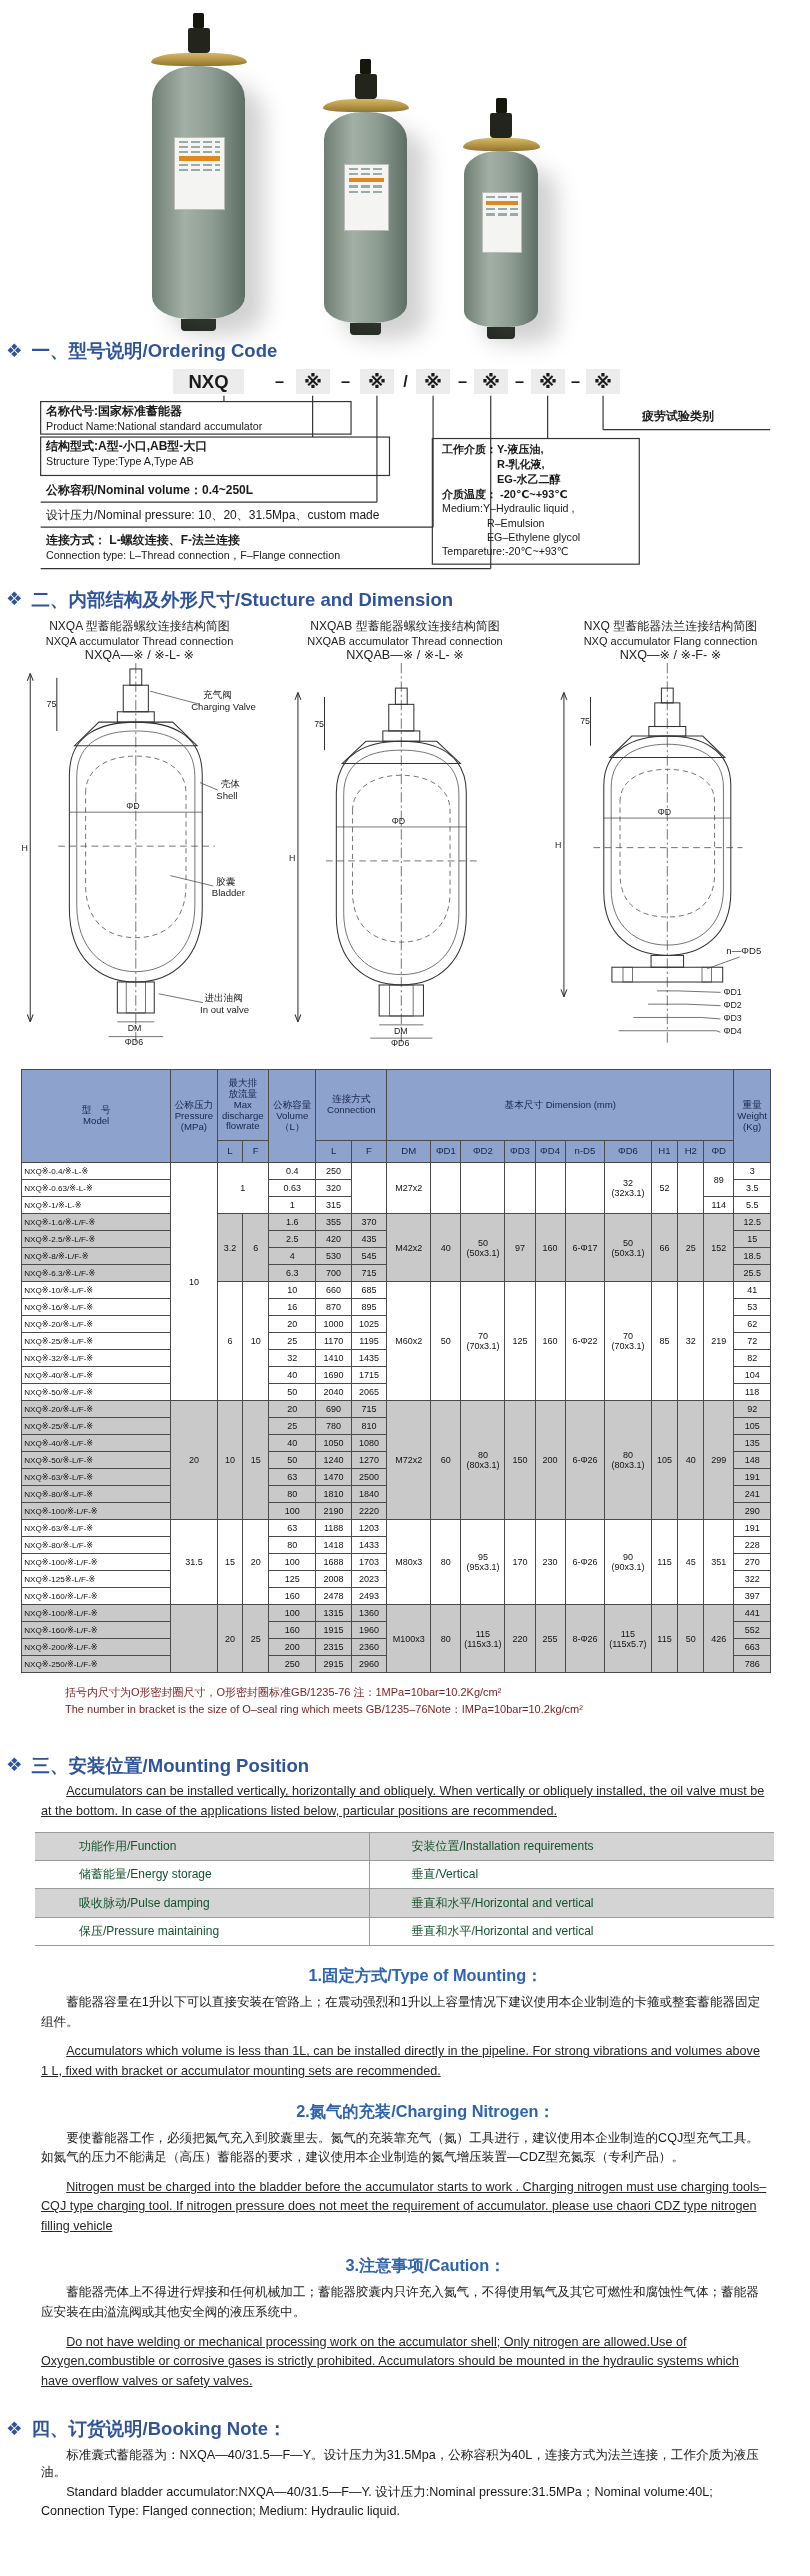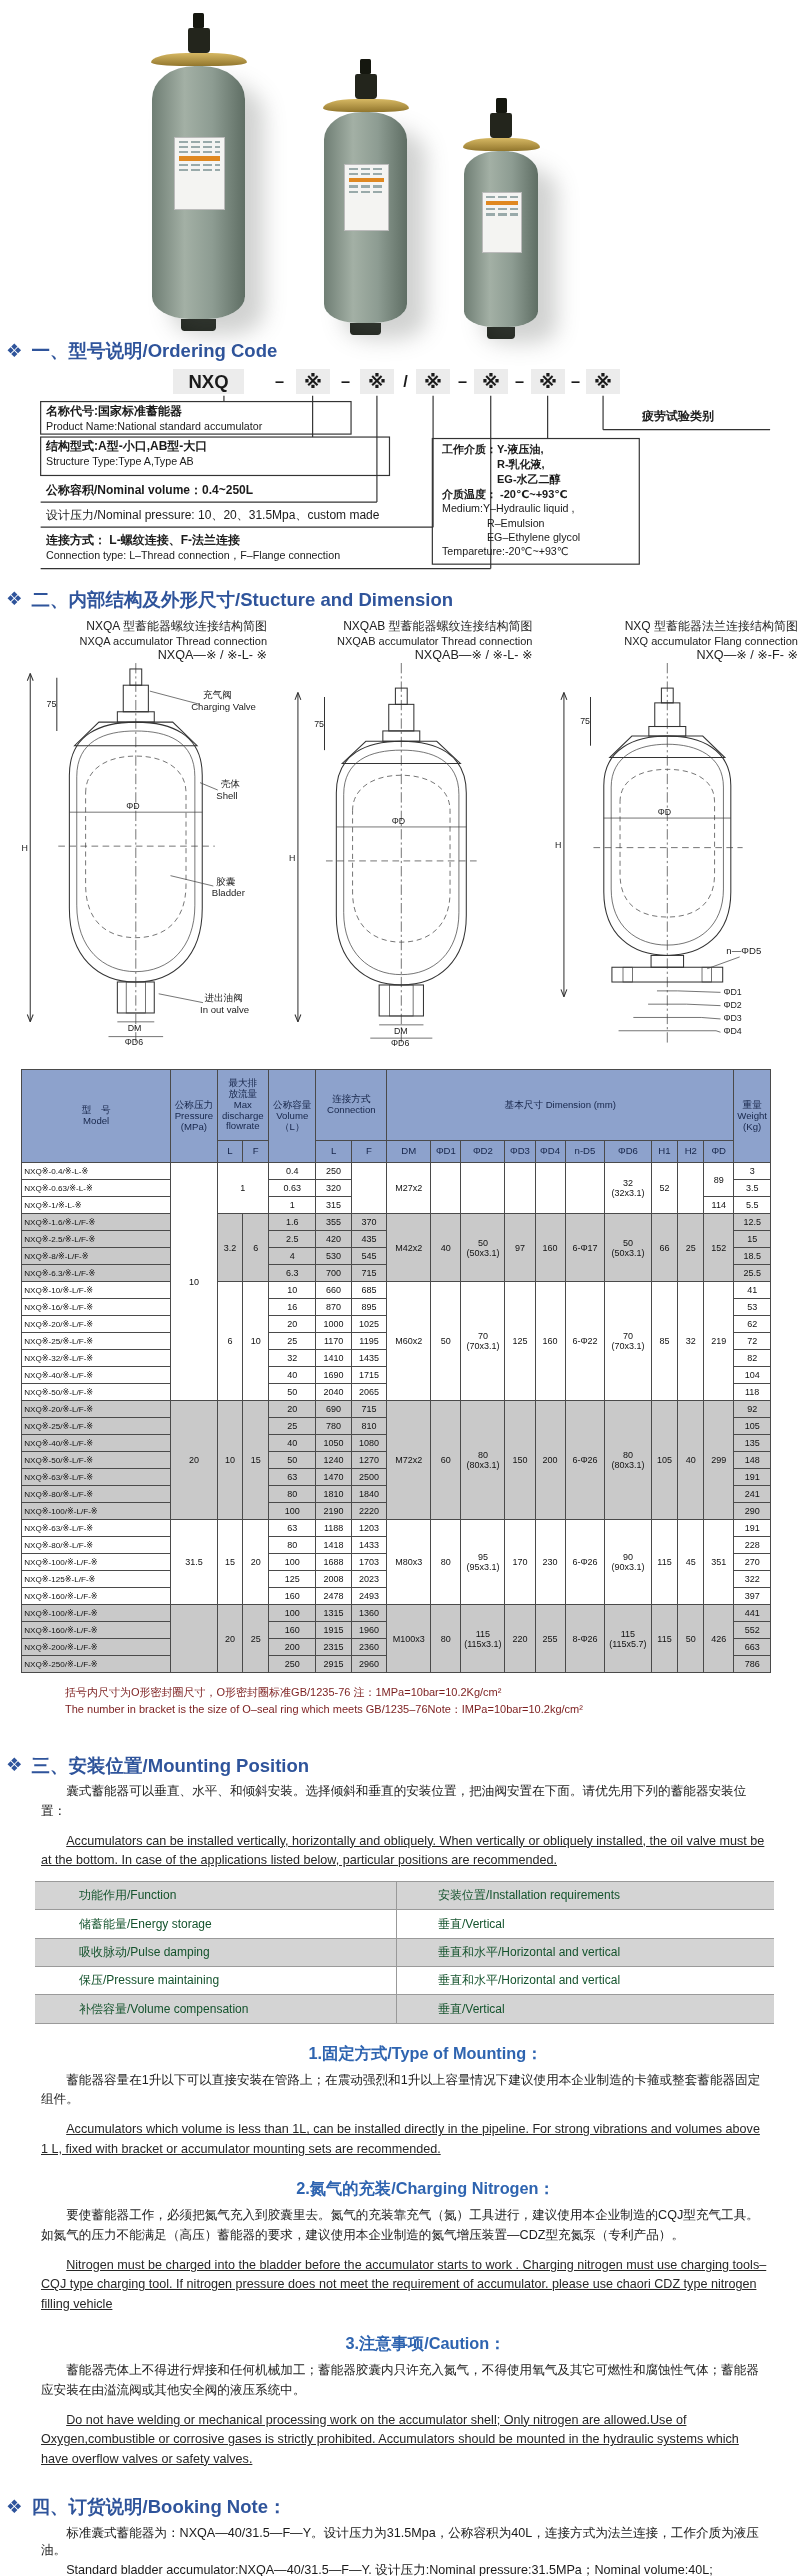--- a/index.html
+++ b/index.html
@@ -29,21 +29,21 @@
   .tok{position:absolute;top:3px;height:25px;line-height:25px;text-align:center;background:#ececec;font-weight:bold;font-size:18.5px;}
   .sep{position:absolute;top:3px;height:25px;line-height:25px;font-size:16.3px;font-weight:bold;text-align:center;}
   .olabel{position:absolute;font-size:11px;line-height:1.3;}
   .olabel .cn{font-weight:bold;font-size:12px;}
   .olabel .en{font-size:10.7px;}
   .med-ind-cn{padding-left:5em;}
   .med-ind-en{padding-left:4.2em;}
 
   
   .drawings{display:flex;justify-content:space-between;padding:3px 12px 0 12px;height:444px;}
-  .draw-col{width:255px;text-align:right;}
+  .draw-col{width:255px;text-align:center;}
   .draw-col .cap-cn{font-size:12px;color:#222;}
   .draw-col .cap-en{font-size:11px;color:#222;}
   .draw-col .cap-code{font-size:12.6px;color:#222;margin-bottom:1.5px;}
   .draw-col svg{display:block;margin:0 auto;}
   .tech{stroke:#333;fill:none;stroke-width:1.4;}
   .techthin{stroke:#444;fill:none;stroke-width:1;}
   .dimtxt{font-size:12px;fill:#222;font-family:"Liberation Sans",sans-serif;}
   .lbltxt{font-size:13px;fill:#222;font-family:"Liberation Sans",sans-serif;}
 
   
@@ -668,45 +668,40 @@
     <div class="tbl-note">
       <div>括号内尺寸为O形密封圈尺寸，O形密封圈标准GB/1235-76  注：1MPa=10bar=10.2Kg/cm²</div>
       <div>The number in bracket  is the size of O–seal ring which meets GB/1235–76Note：IMPa=10bar=10.2kg/cm²</div>
     </div>
   </div>
 
   <div class="sec-title" style="margin-top:34px;">
     <span class="diamond">❖</span>
     <span>三、安装位置/Mounting Position</span>
   </div>
-  <div class="para">囊式蓄能器可以垂直、水平、和倾斜安装。选择倾斜和垂直的安装位置，把油阀安置在下面。请优先用下列的蓄能器安装位置：</div>
   <div class="para en">Accumulators can be installed vertically, horizontally and obliquely. When vertically or obliquely installed, the oil valve must be at the bottom. In case of the applications listed below,  particular positions are recommended.</div>
 
   <table class="func">
     <tbody>
         <tr class="fhead">
           <td>功能作用/Function</td>
           <td>安装位置/Installation requirements</td>
         </tr>
         <tr>
           <td>储蓄能量/Energy storage</td>
           <td>垂直/Vertical</td>
         </tr>
         <tr class="galt">
           <td>吸收脉动/Pulse damping</td>
           <td>垂直和水平/Horizontal and vertical</td>
         </tr>
         <tr>
           <td>保压/Pressure maintaining</td>
           <td>垂直和水平/Horizontal and vertical</td>
         </tr>
-        <tr class="galt">
-          <td>补偿容量/Volume compensation</td>
-          <td>垂直/Vertical</td>
-        </tr>
       </tbody>
   </table>
 
   <div class="sub-title">1.固定方式/Type of Mounting：</div>
   <div class="para">蓄能器容量在1升以下可以直接安装在管路上；在震动强烈和1升以上容量情况下建议使用本企业制造的卡箍或整套蓄能器固定组件。</div>
   <div class="para en">Accumulators which volume is less than 1L, can be installed directly in the pipeline. For strong vibrations and volumes above 1 L, fixed with bracket or accumulator mounting sets are recommended.</div>
 
   <div class="sub-title">2.氮气的充装/Charging Nitrogen：</div>
   <div class="para">要使蓄能器工作，必须把氮气充入到胶囊里去。氮气的充装靠充气（氮）工具进行，建议使用本企业制造的CQJ型充气工具。如氮气的压力不能满足（高压）蓄能器的要求，建议使用本企业制造的氮气增压装置—CDZ型充氮泵（专利产品）。</div>
   <div class="para en">Nitrogen must be charged into the bladder before the accumulator starts to work . Charging nitrogen must use charging tools–CQJ type charging tool. If nitrogen pressure does not meet the requirement of accumulator. please use chaori CDZ type nitrogen filling vehicle</div>

